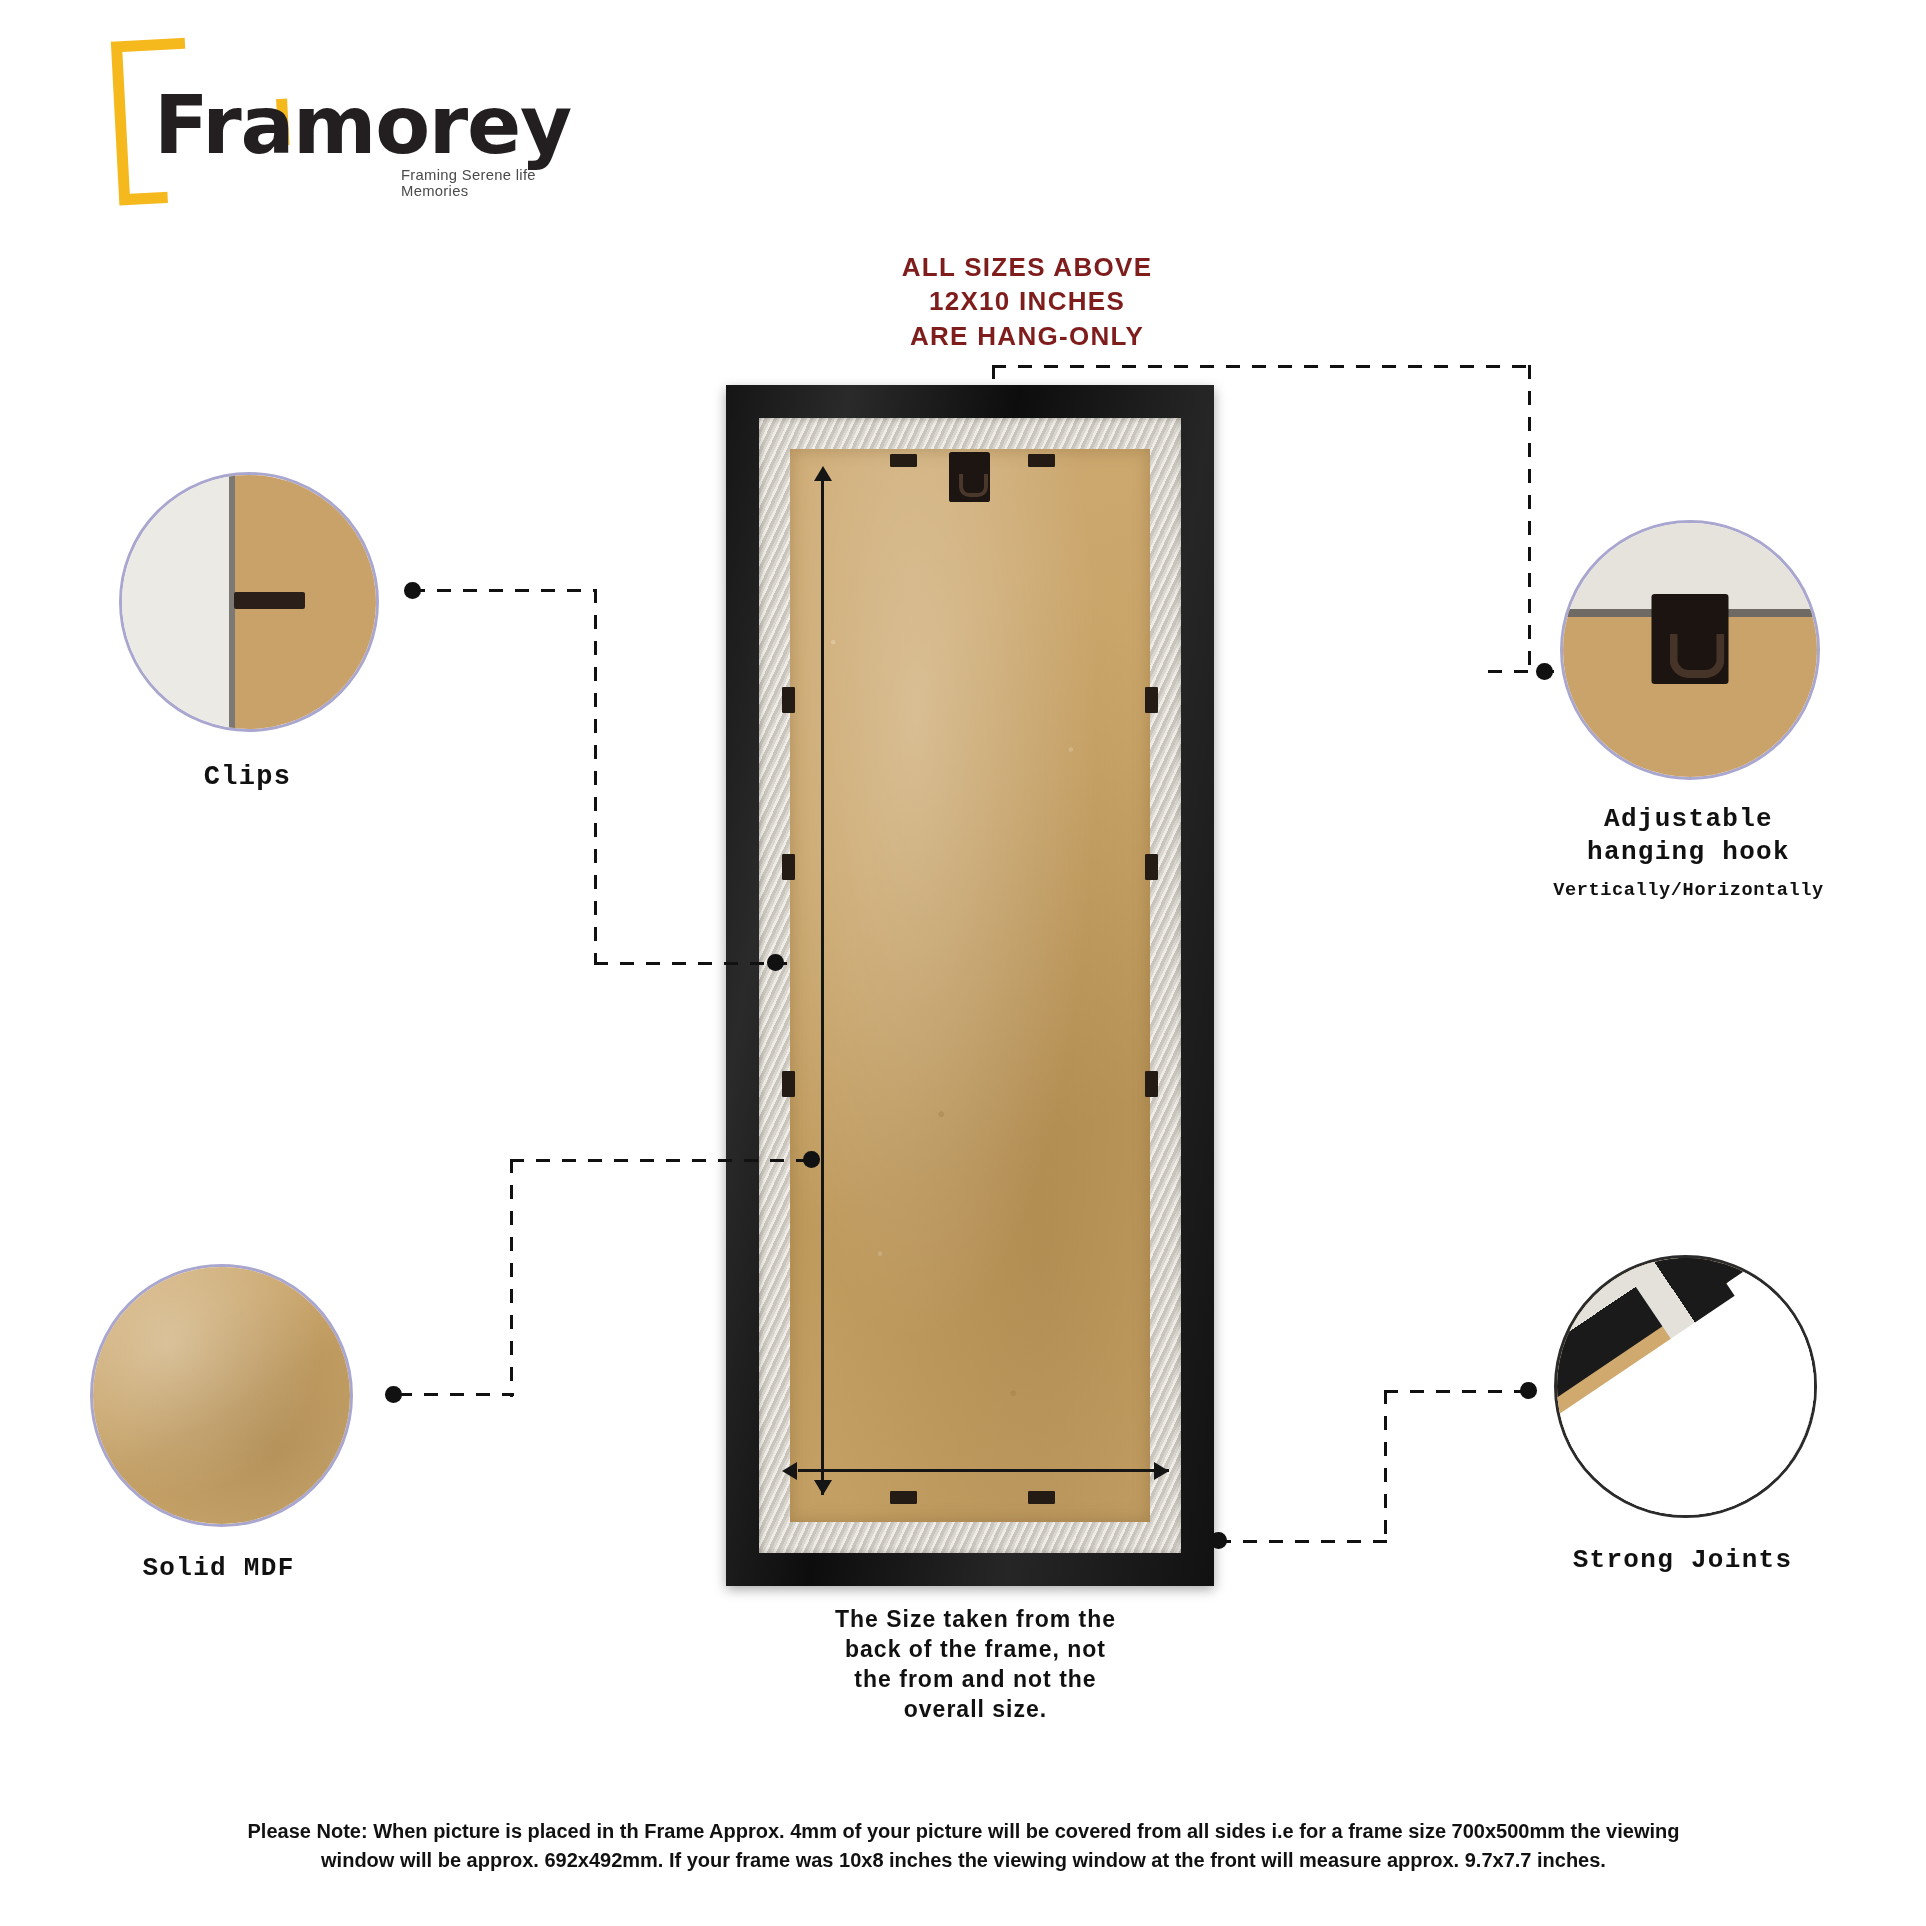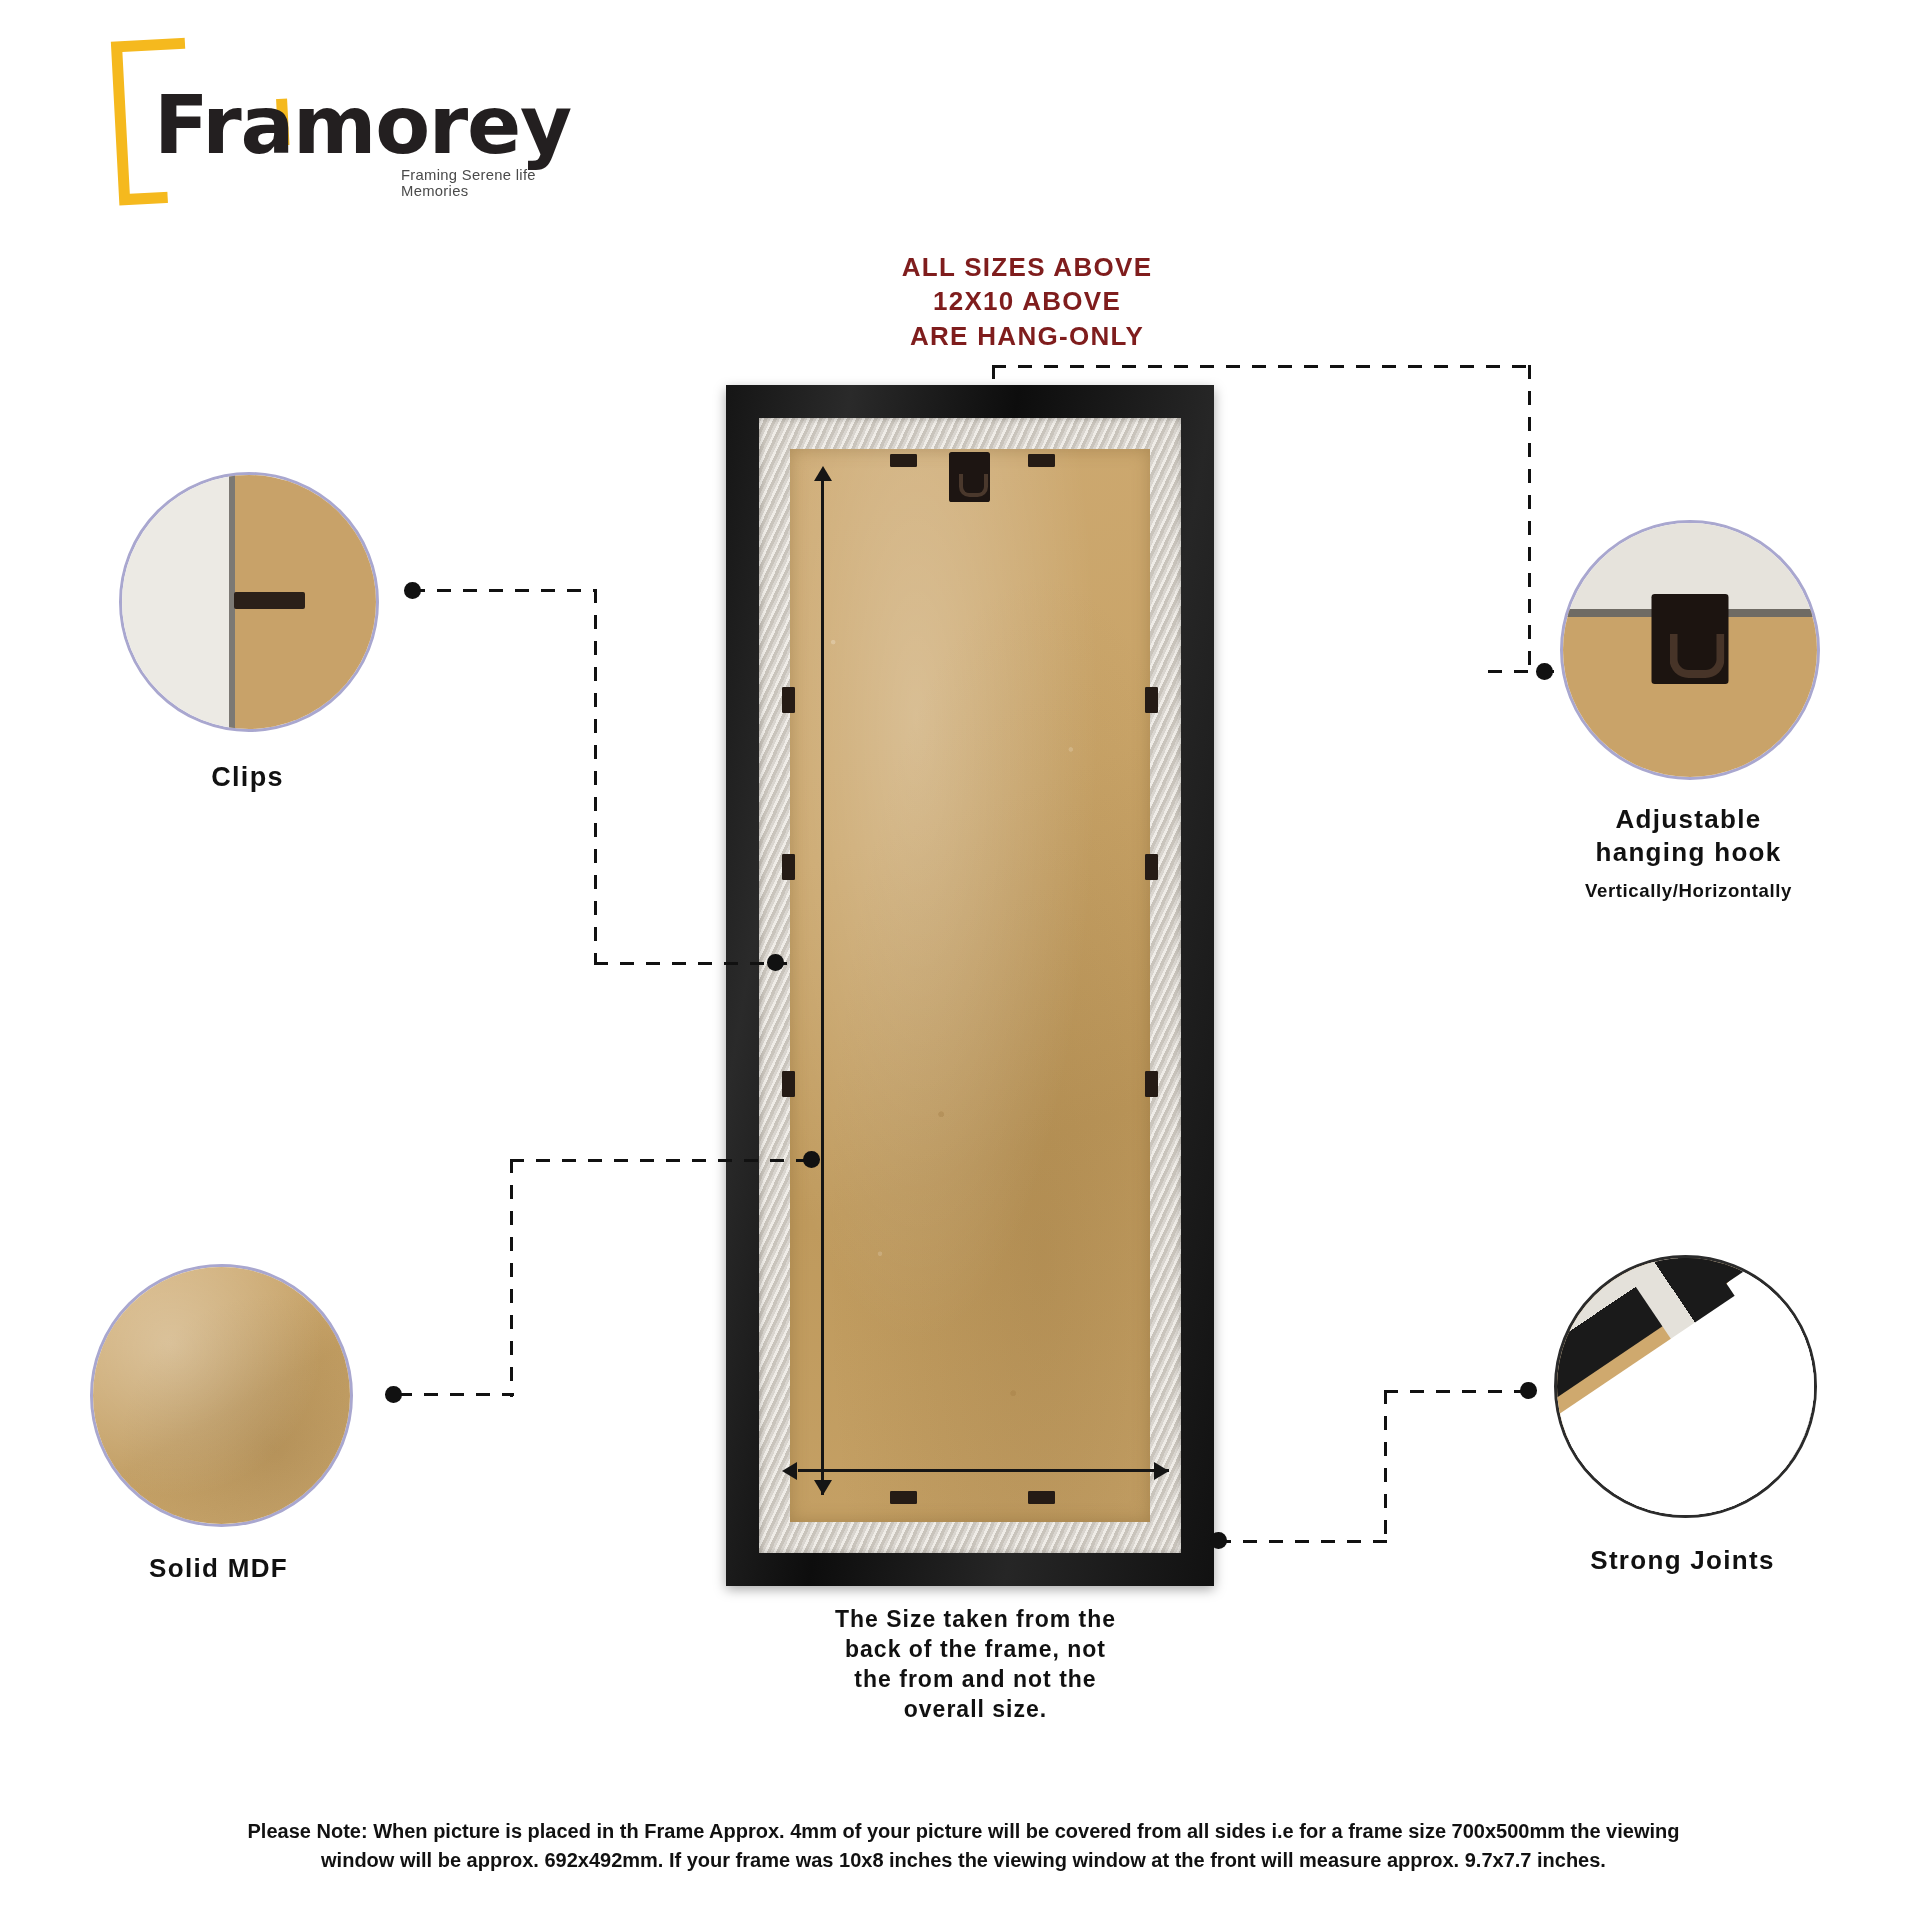--- a/index.html
+++ b/index.html
@@ -180,21 +180,21 @@
   
   .bubble {
     position: absolute;
     border-radius: 50%;
     border: 3.2px solid #a9a7cf;
     overflow: hidden;
   }
   .bubble-caption {
     position: absolute;
     text-align: center;
-    font-family: Liberation Sans, sans-serif;
+    font-family: Liberation Mono, monospace;
     font-weight: bold;
     color: #111;
     letter-spacing: 1.3px;
     line-height: 1.25;
   }
 
   
   .art-clips {
     position: absolute; inset: 0;
     background: linear-gradient(90deg,#eceae4 0 42%, #c8a269 42% 100%);
@@ -306,21 +306,21 @@
 <div id="logo">
   <div id="logo-mark"></div>
   <div id="logo-mark-cut"></div>
   <div id="logo-mark-cut2"></div>
   <div id="logo-word">Framorey</div>
   <div id="logo-tagline">Framing Serene life Memories</div>
 </div>
 
 <div id="top-note">
   <div>ALL SIZES ABOVE</div>
-  <div>12X10 ABOVE</div>
+  <div>12X10 INCHES</div>
   <div>ARE HANG-ONLY</div>
 </div>
 
 <div id="frame-wrap">
   <div id="frame-outer"></div>
   <div id="frame-bevel"></div>
   <div id="frame-back"></div>
 
   <div class="hook" style="left:223px; top:67px;"></div>
 

